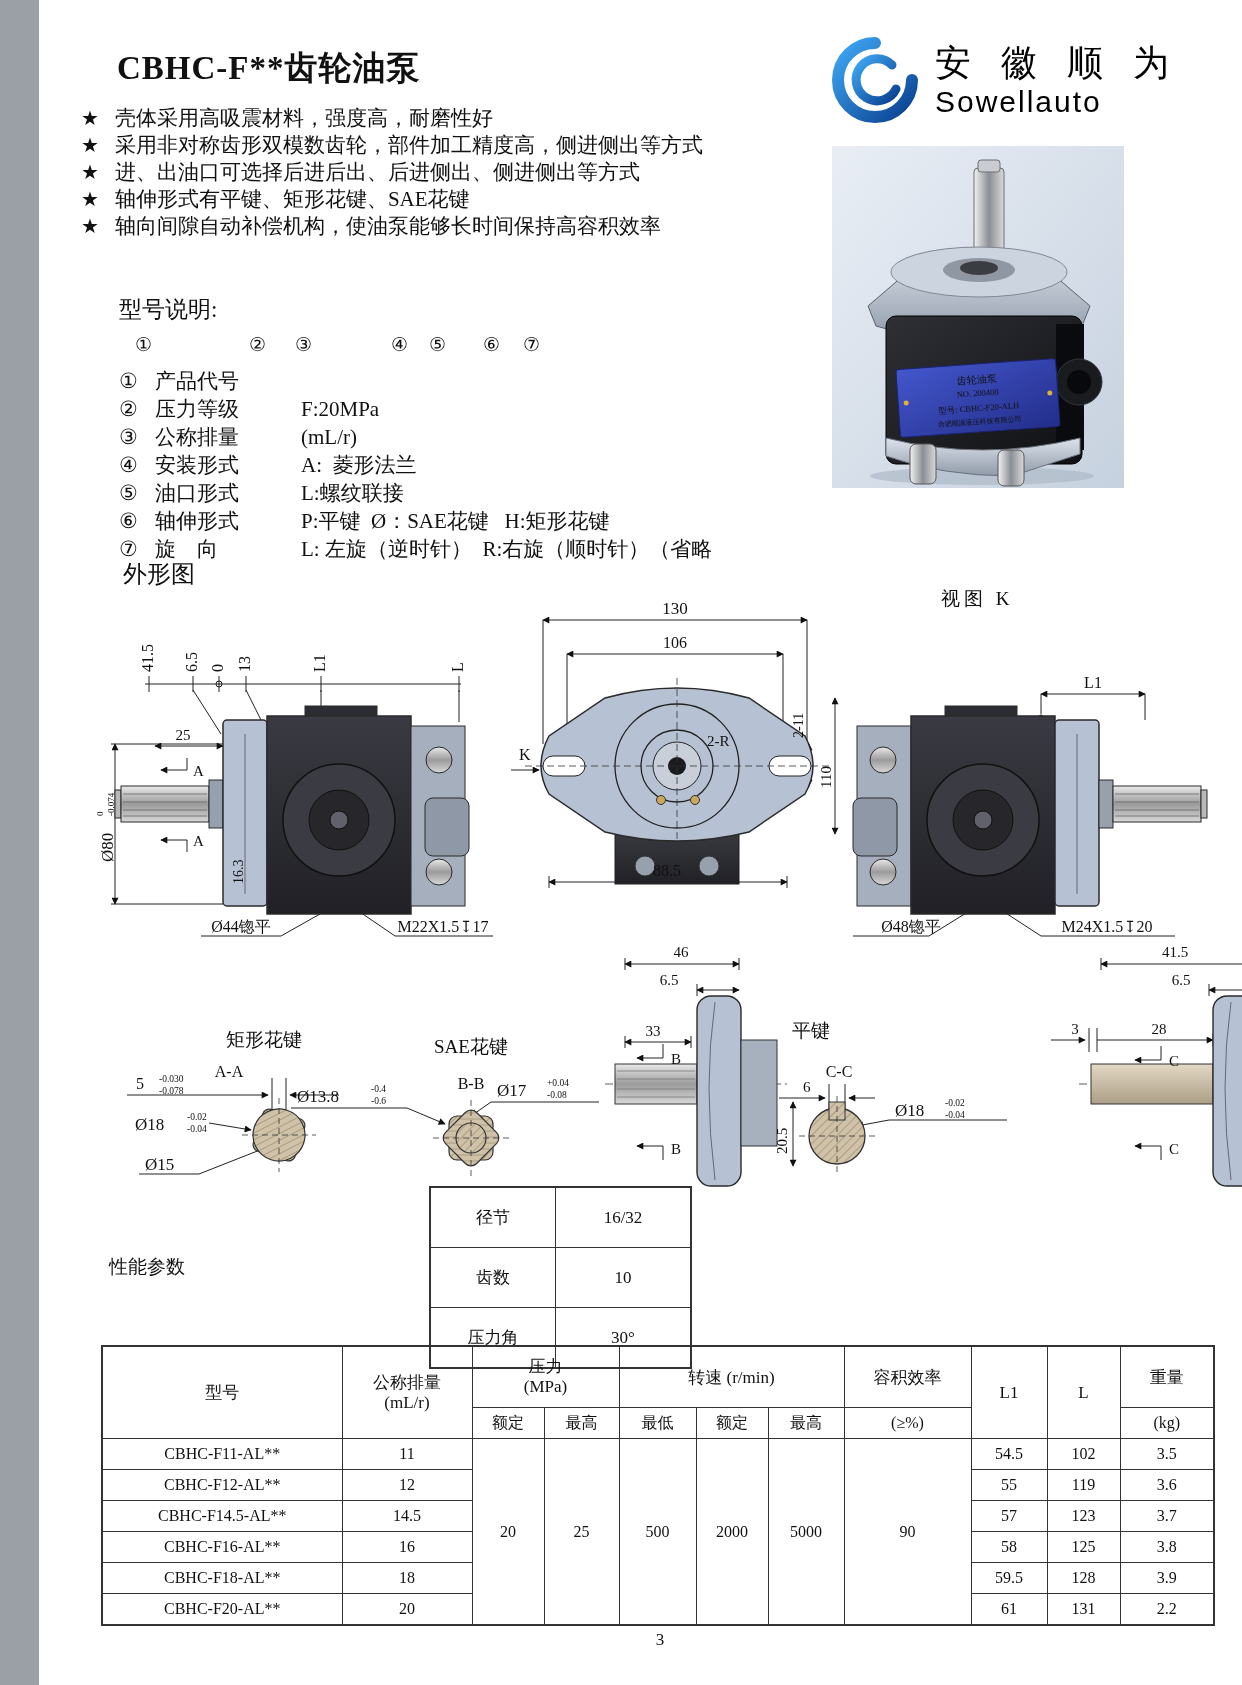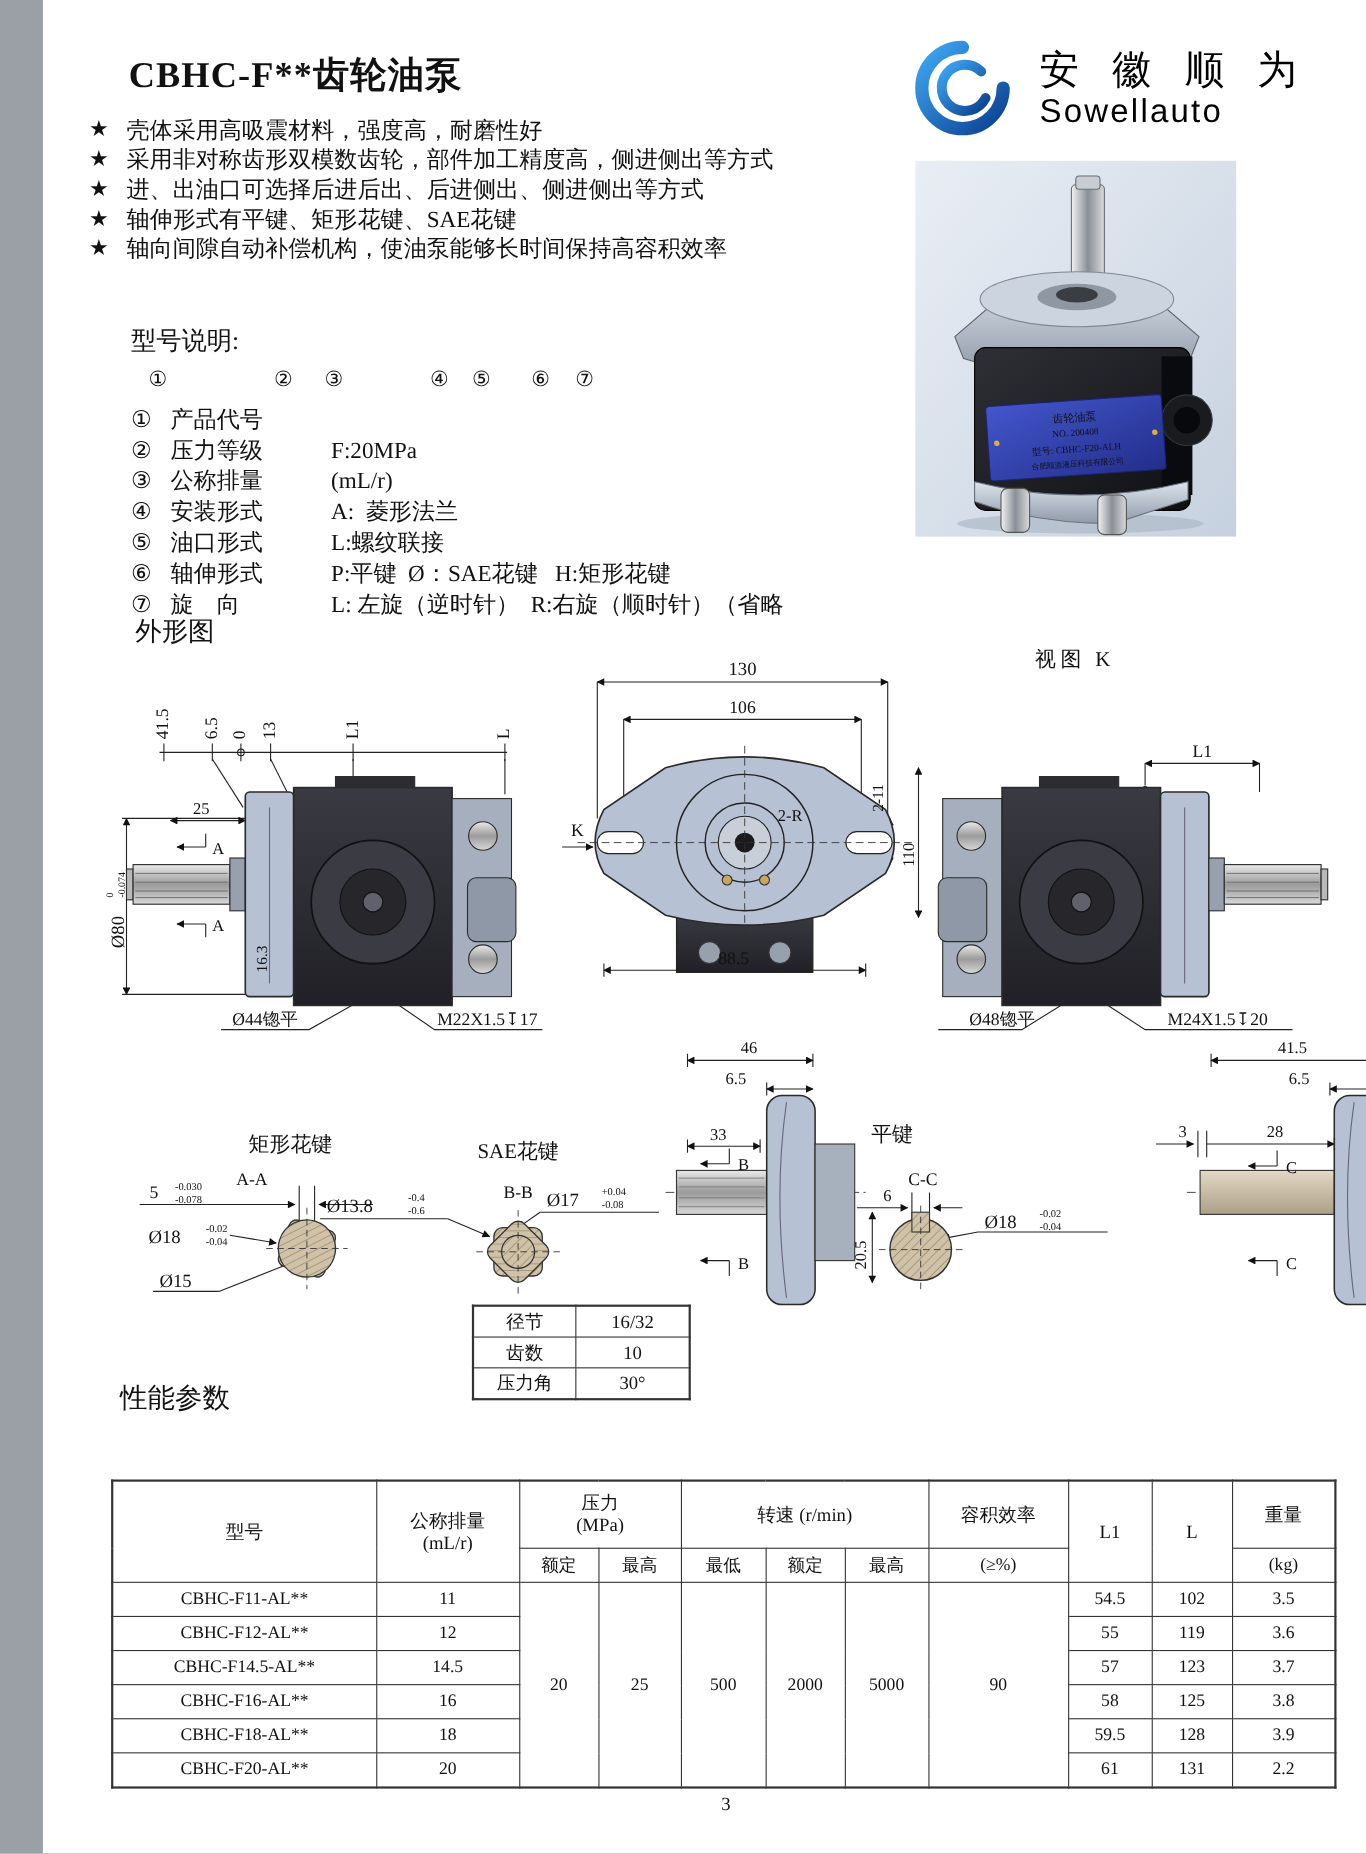--- a/index.html
+++ b/index.html
@@ -1,20 +1,20 @@
 <!DOCTYPE html>
 <html><head>
 <meta charset="utf-8">
 <style>
   html,body{margin:0;padding:0;background:#9aa0a6;}
   .page{position:relative;width:1242px;height:1685px;background:#ffffff;overflow:hidden;
         font-family:"Liberation Serif","DejaVu Serif",serif;color:#111;margin-left:39px;}
   .abs{position:absolute;}
   .doc-title{left:78px;top:46px;font-size:33px;font-weight:bold;letter-spacing:1px;}
-  .logo{left:790px;top:34px;display:flex;align-items:center;gap:24px;}
+  .logo{left:790px;top:34px;display:flex;align-items:center;gap:14px;}
   .logo-text{display:flex;flex-direction:column;font-family:"Liberation Sans","DejaVu Sans",sans-serif;}
   .logo-cn{font-size:36px;letter-spacing:10px;line-height:44px;color:#000;}
   .logo-en{font-size:30px;letter-spacing:2px;line-height:34px;color:#000;}
   .features{left:42px;top:104px;}
   .feat{display:flex;align-items:center;gap:16px;height:27px;font-size:21px;}
   .feat .star{font-size:20px;}
   .model{left:80px;top:294px;font-size:21px;}
   .model-heading{font-size:23px;margin-bottom:8px;}
   .code-line{font-size:25px;letter-spacing:2px;}
   .code-line span{display:inline-block;margin-right:12px;}
@@ -23,24 +23,24 @@
   .indices span{position:absolute;top:0;}
   .items{margin-top:8px;line-height:28px;}
   .item{display:flex;}
   .item-num{width:36px;}
   .item-name{width:146px;white-space:pre;}
   .item-desc{white-space:pre;}
   .sec-heading{font-size:24px;}
   .viewk{left:902px;top:586px;font-size:19px;letter-spacing:4px;}
   .photo{left:793px;top:146px;}
   .spline-table{left:390px;top:1186px;border-collapse:collapse;font-size:17px;border:2px solid #333;}
-  .spline-table td{border:1px solid #333;text-align:center;height:27px;padding:0;}
+  .spline-table td{border:1px solid #333;text-align:center;height:27px;padding:16px;}
   .spline-table td.k{width:92px;}
   .spline-table td.v{width:102px;}
-  .perf-heading{left:70px;top:1254px;font-size:25px;}
+  .perf-heading{left:70px;top:1254px;font-size:19px;}
   table.perf{left:62px;top:1345px;border-collapse:collapse;border:2px solid #333;
              font-size:16px;text-align:center;table-layout:fixed;}
   table.perf th,table.perf td{border:1px solid #333;font-weight:normal;padding:0;}
   table.perf thead tr.r1 th{height:60px;font-size:17px;}
   table.perf thead tr.r2 th{height:30px;font-size:16px;}
   table.perf tbody td{height:30px;}
   .two-line span{display:block;line-height:20px;}
   .pagenum{left:0;top:1630px;width:1242px;text-align:center;font-size:17px;}
   svg text{font-family:"Liberation Serif","DejaVu Serif",serif;fill:#111;}
 </style>

